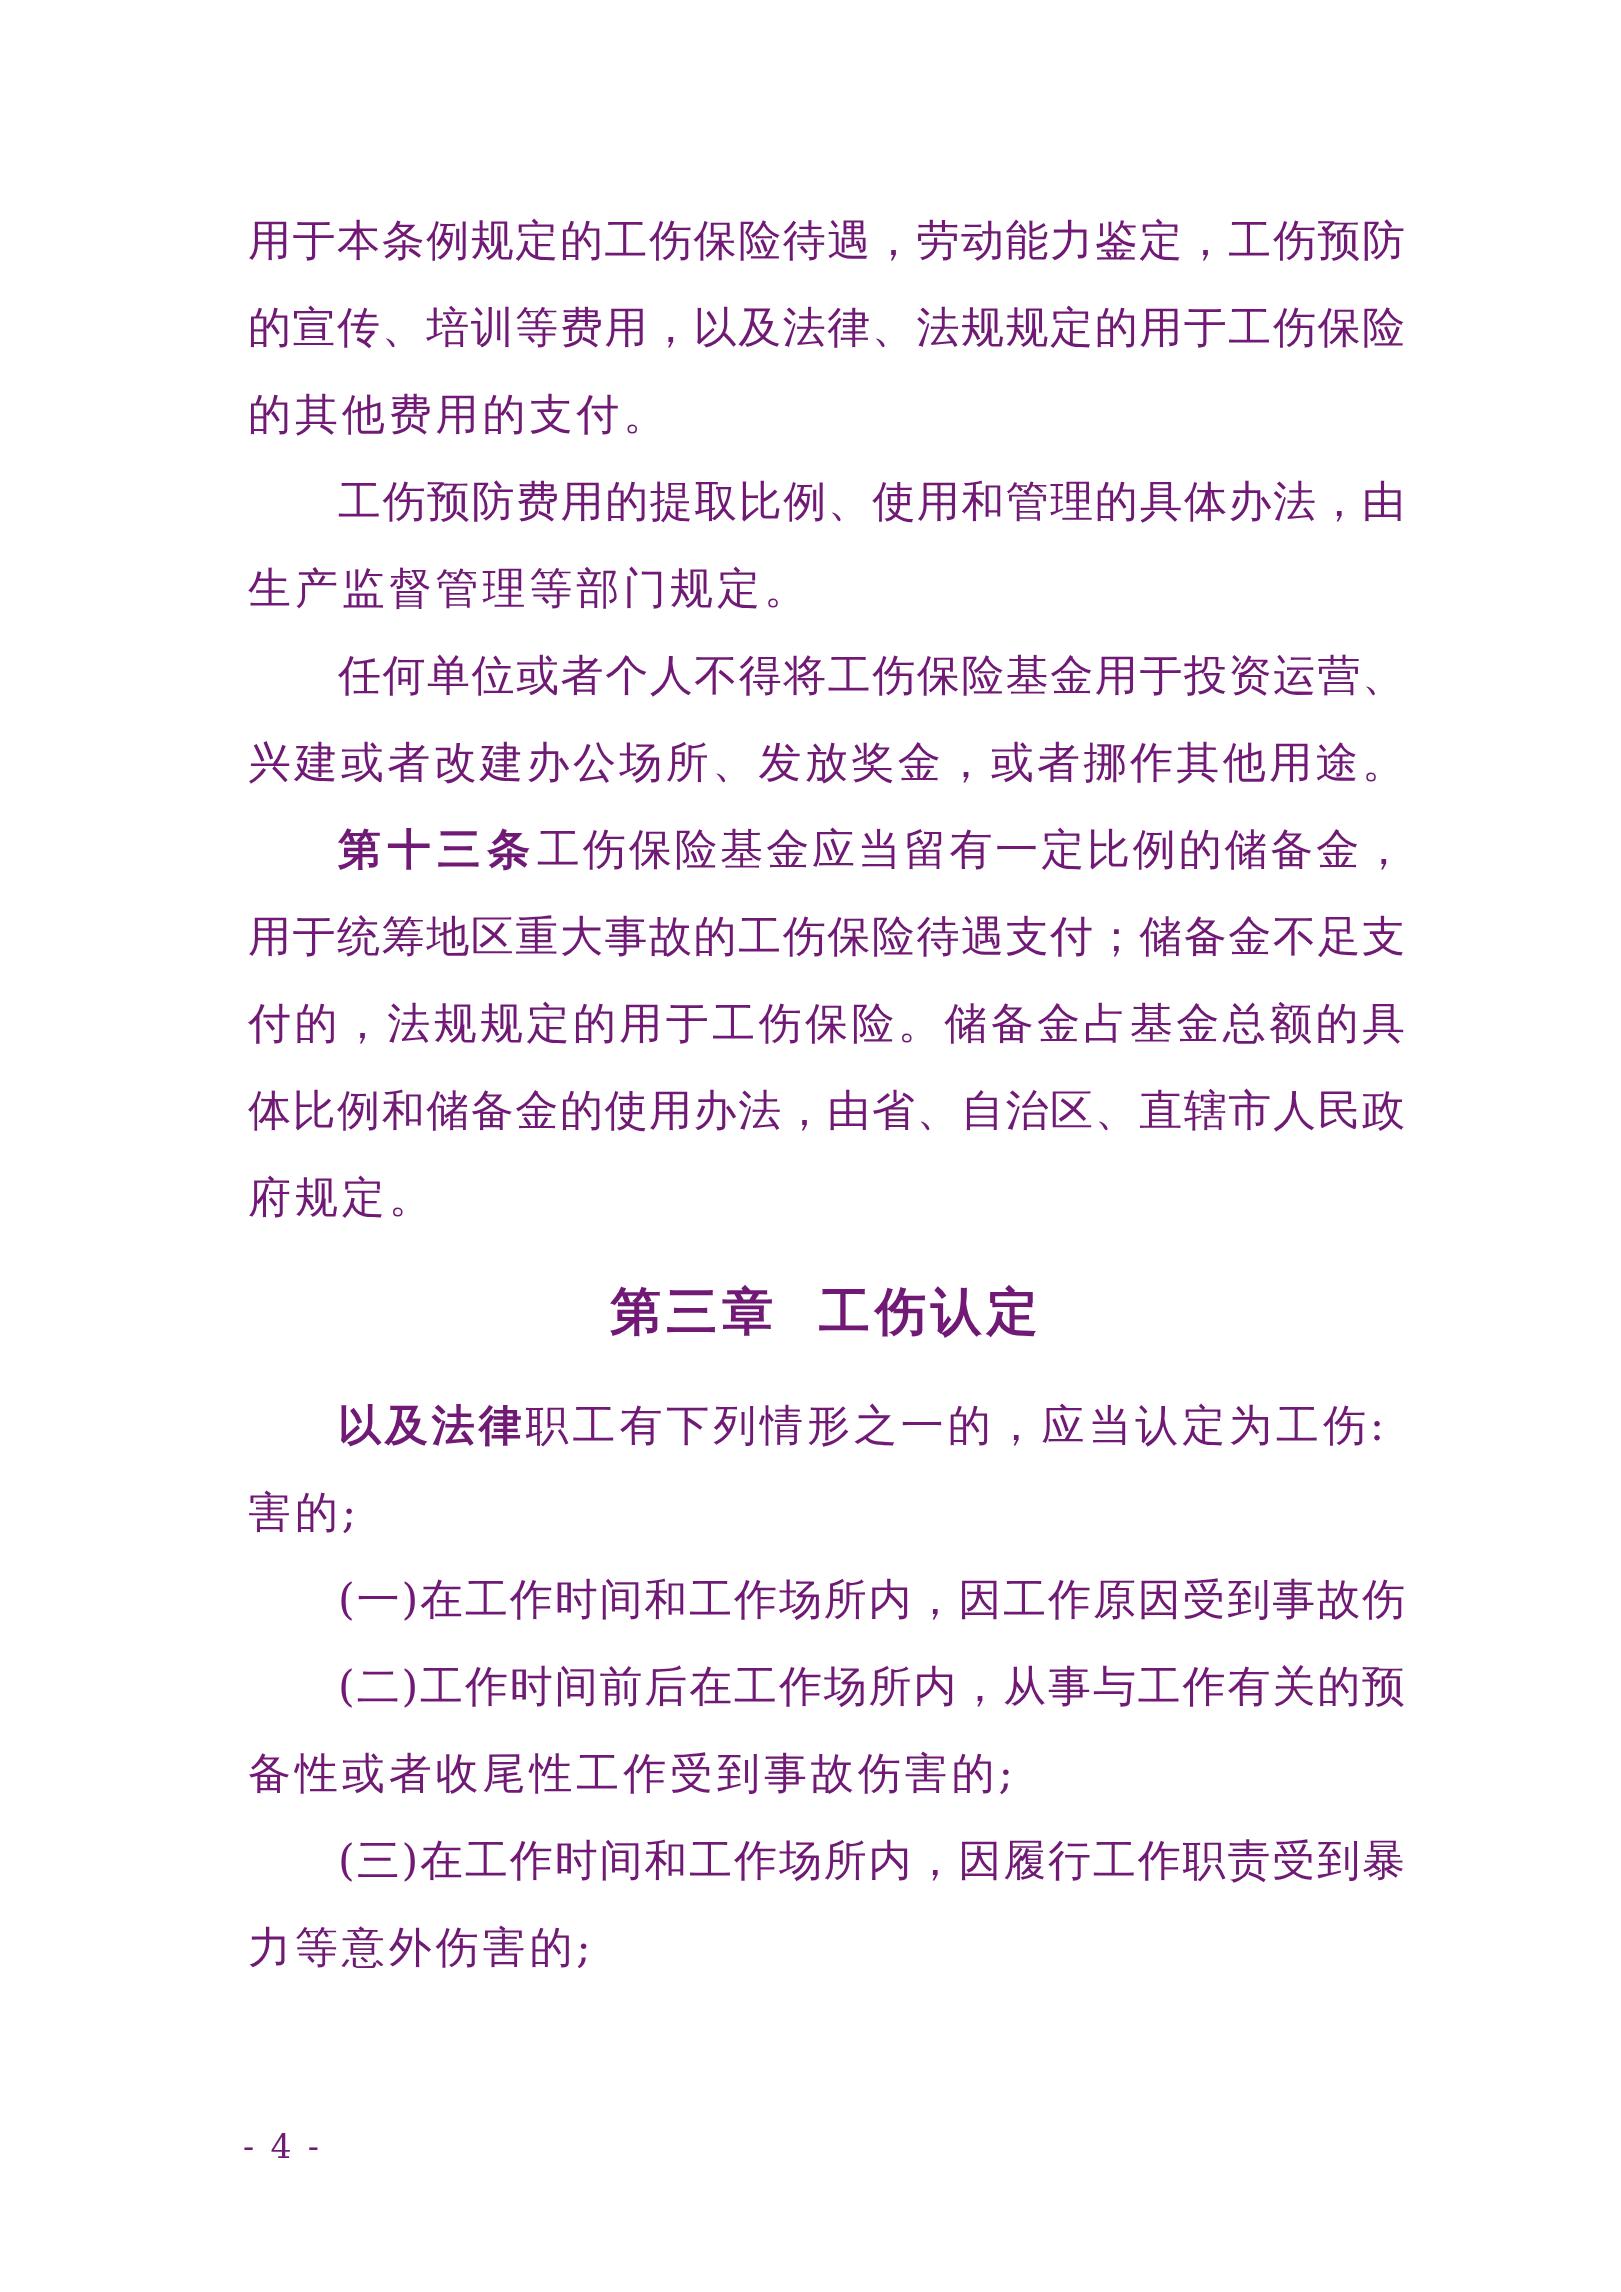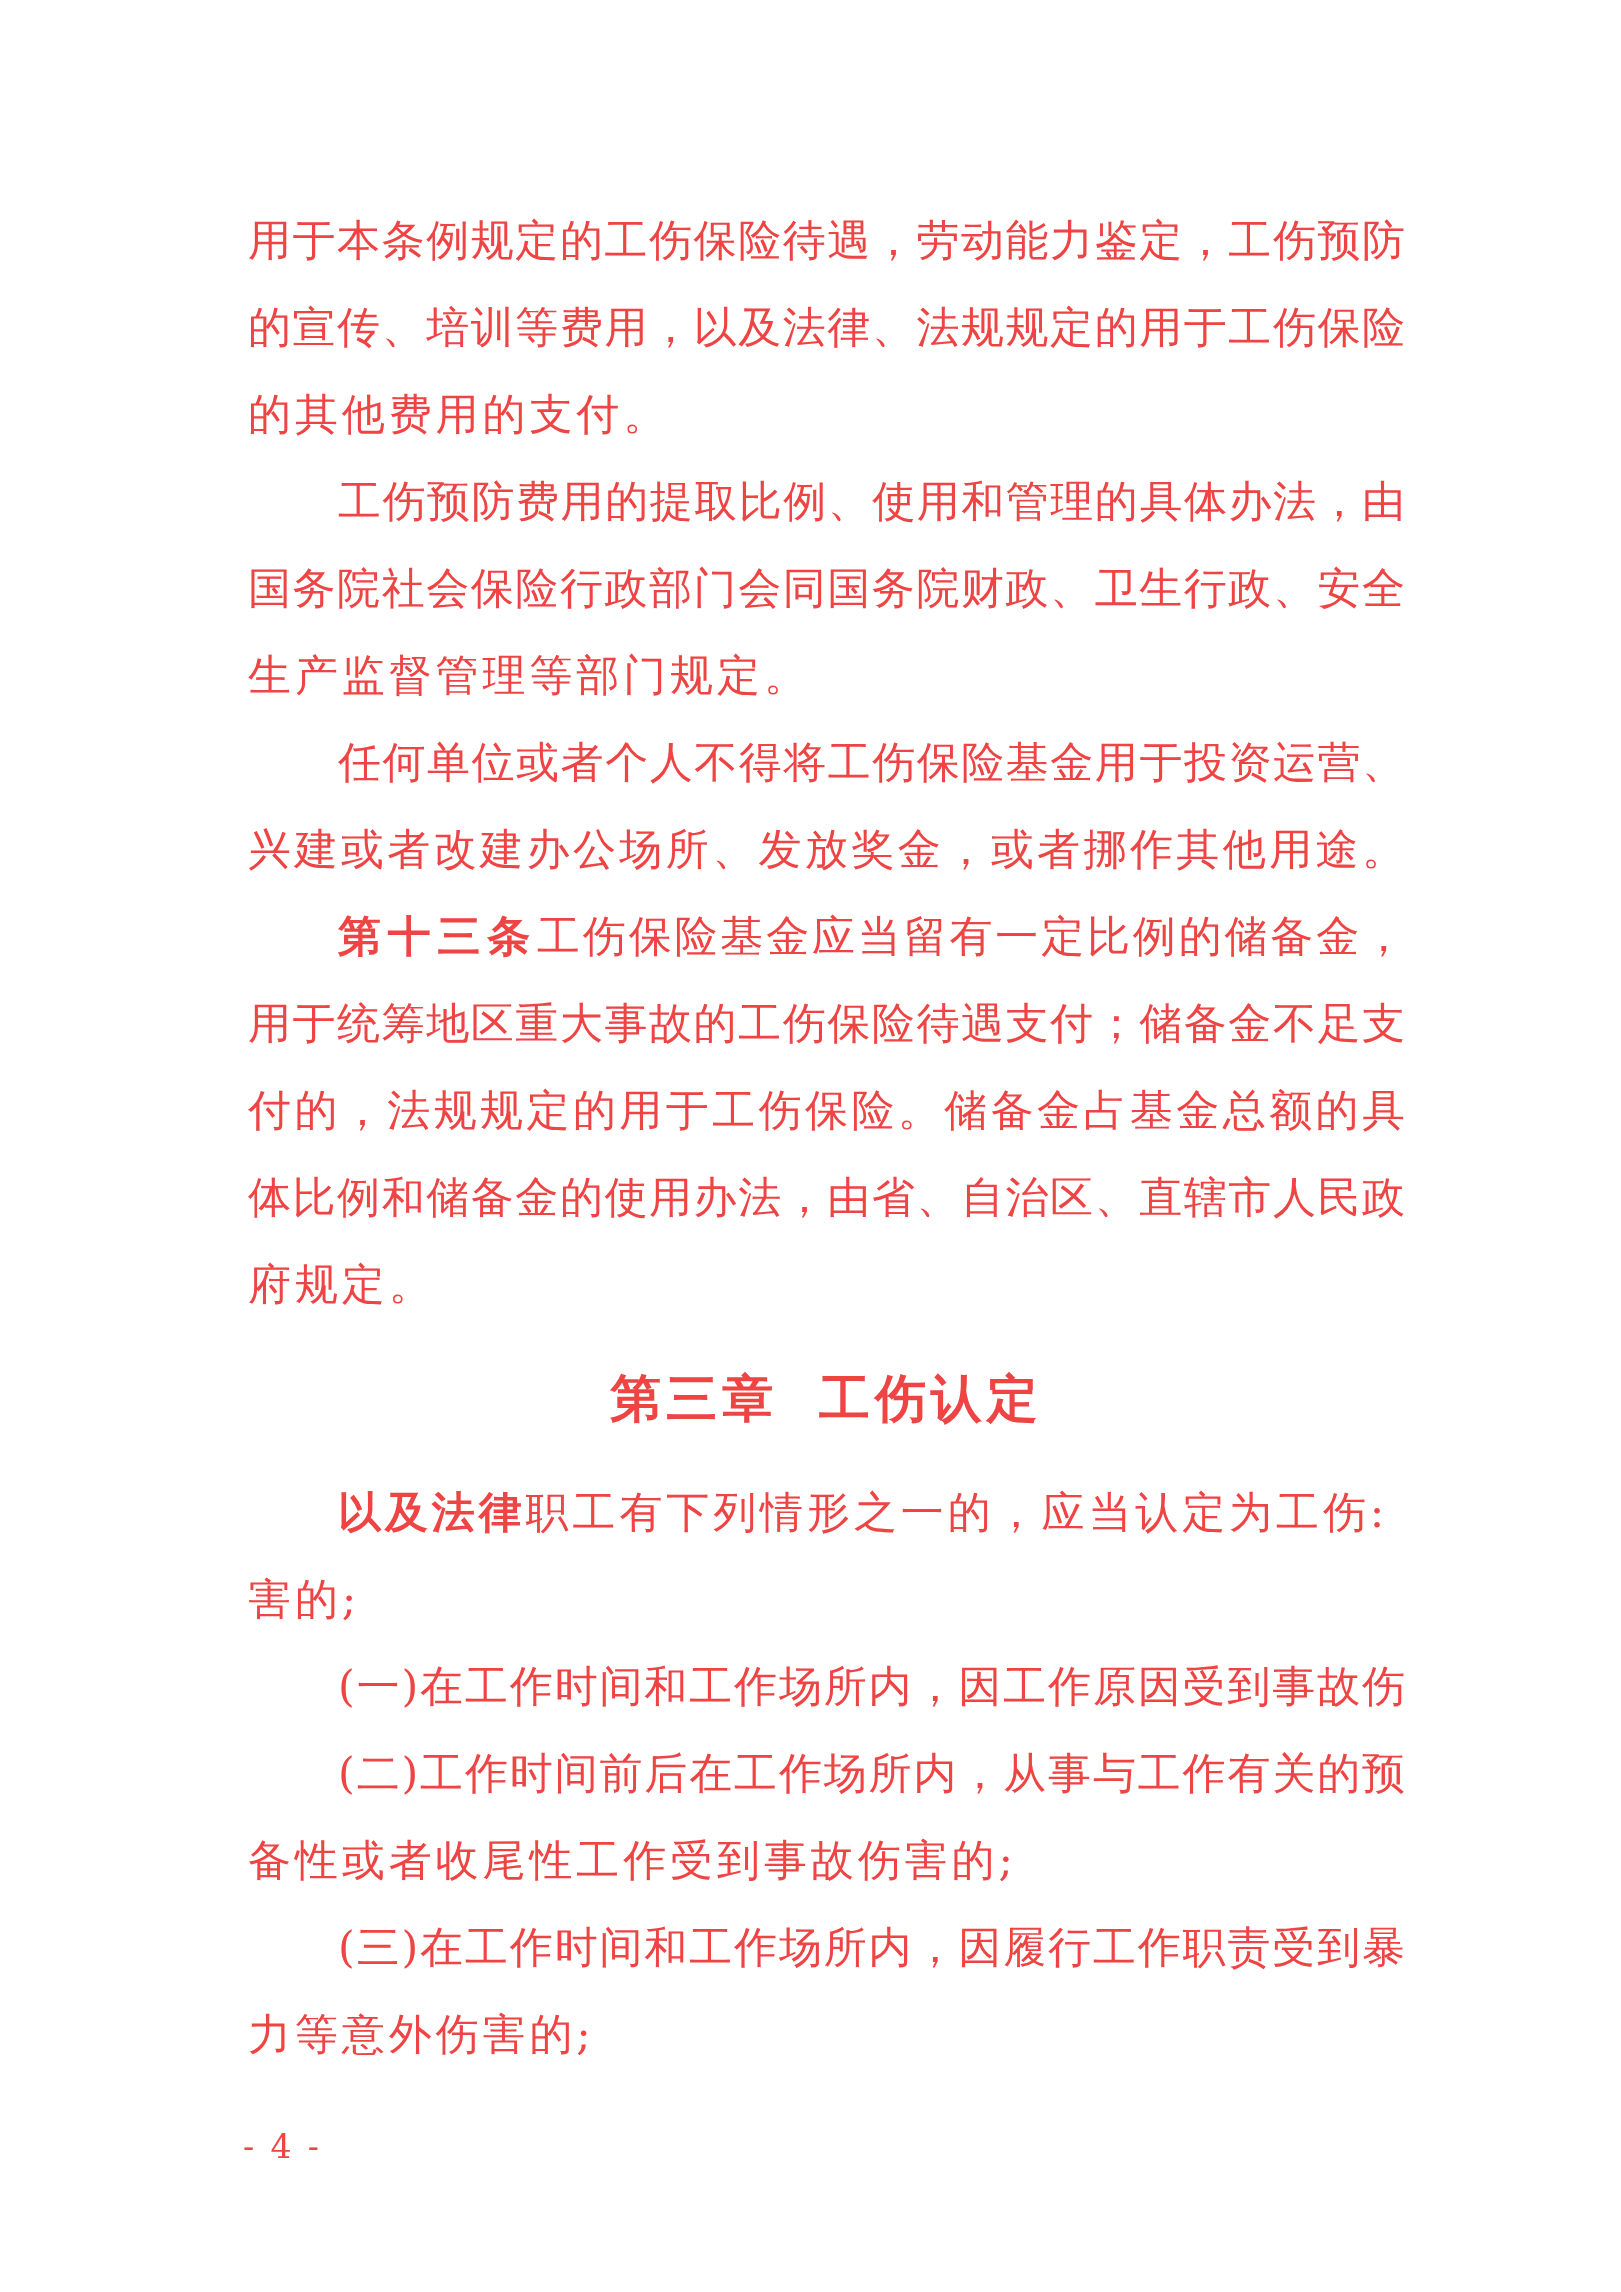--- a/index.html
+++ b/index.html
@@ -1,21 +1,21 @@
 <!DOCTYPE html>
 <html><head>
 <meta charset="utf-8">
 <style>
   html,body{margin:0;padding:0;background:#888;}
   .page{
     position:relative;
     width:1621px;height:2293px;
     margin:0 auto;
     background:#ffffff;
-    color:#ef4444;
+    color:#701a75;
     font-family:"DejaVu Serif","Liberation Serif",serif;
     overflow:hidden;
   }
   .text-block{
     position:absolute;
     left:248px;top:197px;
     width:1157px;
   }
   .line{
     height:87px;
@@ -58,21 +58,20 @@
 <body>
 
 <div class="page">
   <main class="text-block">
 
     <div class="line fill"><span>用于本条例规定的工伤保险待遇，劳动能力鉴定，工伤预防</span></div>
     <div class="line fill"><span>的宣传、培训等费用，以及法律、法规规定的用于工伤保险</span></div>
     <div class="line"><span>的其他费用的支付。</span></div>
 
     <div class="line fill indent"><span>工伤预防费用的提取比例、使用和管理的具体办法，由</span></div>
-    <div class="line fill"><span>国务院社会保险行政部门会同国务院财政、卫生行政、安全</span></div>
     <div class="line"><span>生产监督管理等部门规定。</span></div>
 
     <div class="line fill indent"><span>任何单位或者个人不得将工伤保险基金用于投资运营、</span></div>
     <div class="line fill"><span>兴建或者改建办公场所、发放奖金，或者挪作其他用途。</span></div>
 
     <div class="line fill indent">
       <span class="article-no">第十三条</span><span>工伤保险基金应当留有一定比例的储备金，</span>
     </div>
     <div class="line fill"><span>用于统筹地区重大事故的工伤保险待遇支付；储备金不足支</span></div>
     <div class="line fill"><span>付的，法规规定的用于工伤保险。储备金占基金总额的具</span></div>

